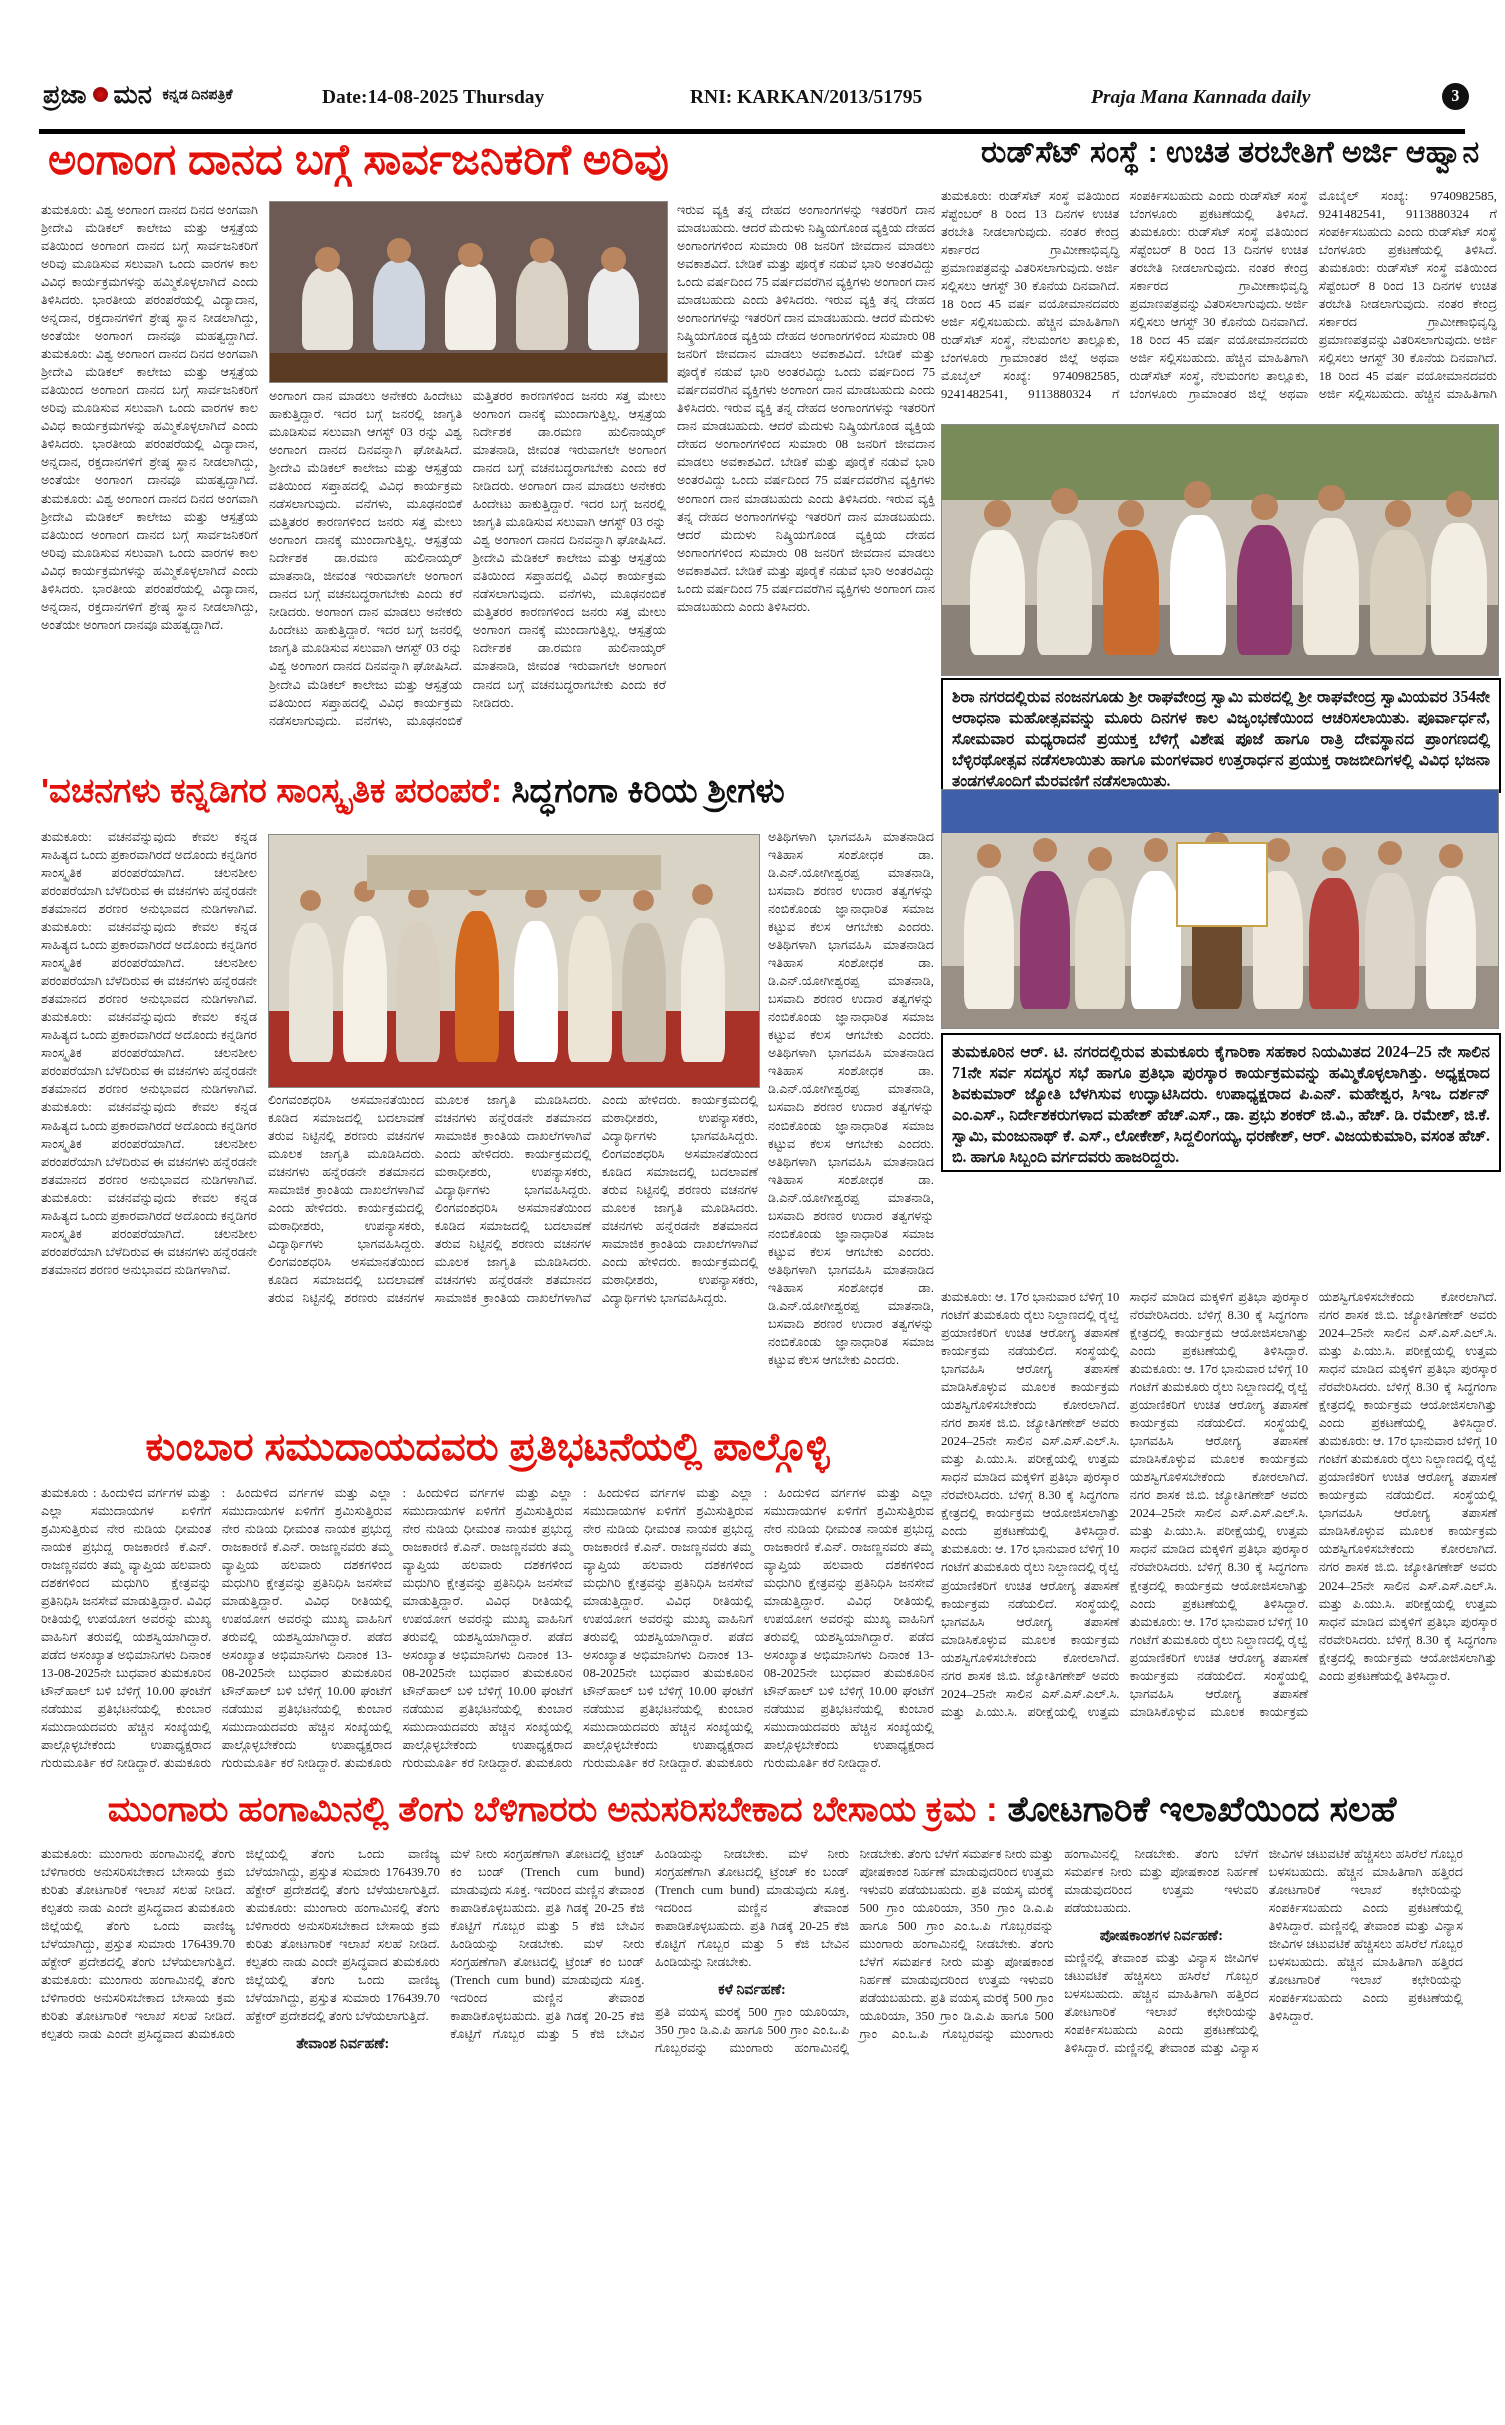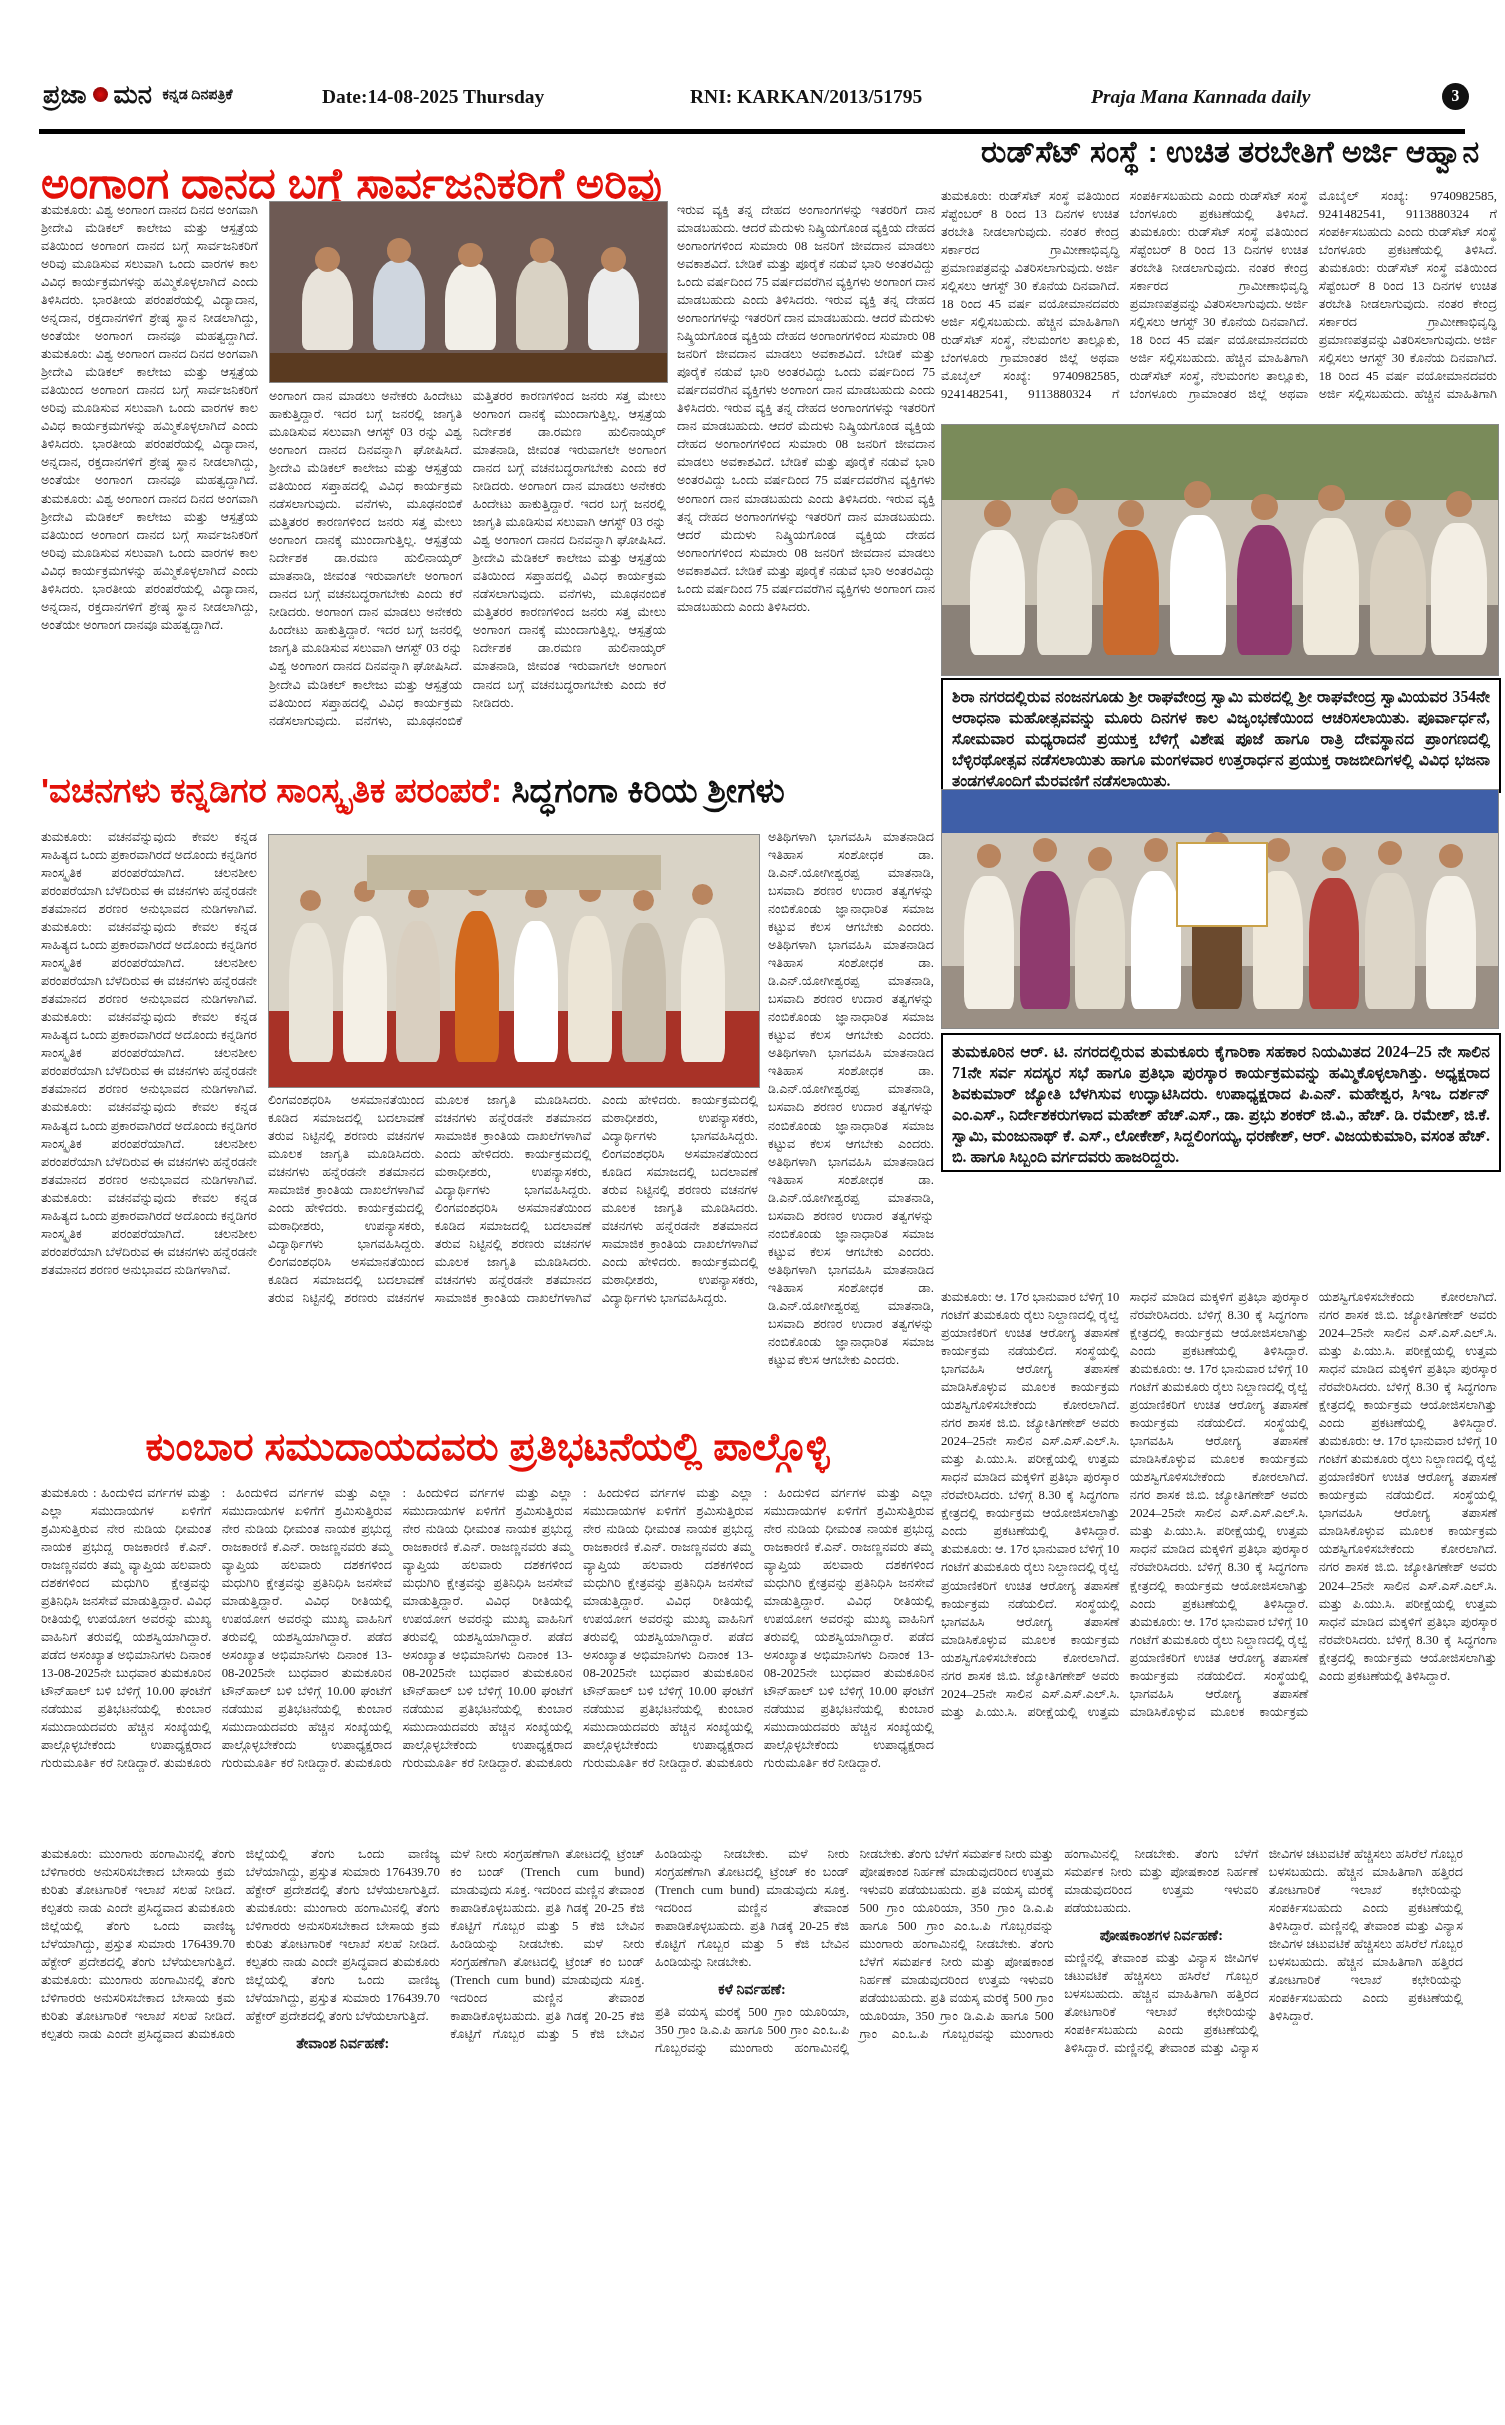--- a/index.html
+++ b/index.html
@@ -47,21 +47,21 @@
       <span class="kn">ಮನ</span>
       <span class="tagline">ಕನ್ನಡ ದಿನಪತ್ರಿಕೆ</span>
     </div>
     <div class="mh-item" style="left:322px;">Date:14-08-2025 Thursday</div>
     <div class="mh-item" style="left:690px;">RNI: KARKAN/2013/51795</div>
     <div class="mh-item" style="left:1091px;font-style:italic;">Praja Mana Kannada daily</div>
     <div class="pg-circle">3</div>
   </div>
   <div class="top-rule"></div>
 
-  <div class="abs hl red" style="left:41px;top:136px;width:893px;font-size:43px;margin-top:24px;">ಅಂಗಾಂಗ ದಾನದ ಬಗ್ಗೆ ಸಾರ್ವಜನಿಕರಿಗೆ ಅರಿವು</div>
+  <div class="abs hl red" style="left:48px;top:136px;width:893px;font-size:43px;">ಅಂಗಾಂಗ ದಾನದ ಬಗ್ಗೆ ಸಾರ್ವಜನಿಕರಿಗೆ ಅರಿವು</div>
 
   <div class="abs body-txt" style="left:41px;top:201px;width:217px;height:553px;">ತುಮಕೂರು: ವಿಶ್ವ ಅಂಗಾಂಗ ದಾನದ ದಿನದ ಅಂಗವಾಗಿ ಶ್ರೀದೇವಿ ಮೆಡಿಕಲ್ ಕಾಲೇಜು ಮತ್ತು ಆಸ್ಪತ್ರೆಯ ವತಿಯಿಂದ ಅಂಗಾಂಗ ದಾನದ ಬಗ್ಗೆ ಸಾರ್ವಜನಿಕರಿಗೆ ಅರಿವು ಮೂಡಿಸುವ ಸಲುವಾಗಿ ಒಂದು ವಾರಗಳ ಕಾಲ ವಿವಿಧ ಕಾರ್ಯಕ್ರಮಗಳನ್ನು ಹಮ್ಮಿಕೊಳ್ಳಲಾಗಿದೆ ಎಂದು ತಿಳಿಸಿದರು. ಭಾರತೀಯ ಪರಂಪರೆಯಲ್ಲಿ ವಿದ್ಯಾದಾನ, ಅನ್ನದಾನ, ರಕ್ತದಾನಗಳಿಗೆ ಶ್ರೇಷ್ಠ ಸ್ಥಾನ ನೀಡಲಾಗಿದ್ದು, ಅಂತೆಯೇ ಅಂಗಾಂಗ ದಾನವೂ ಮಹತ್ವದ್ದಾಗಿದೆ. ತುಮಕೂರು: ವಿಶ್ವ ಅಂಗಾಂಗ ದಾನದ ದಿನದ ಅಂಗವಾಗಿ ಶ್ರೀದೇವಿ ಮೆಡಿಕಲ್ ಕಾಲೇಜು ಮತ್ತು ಆಸ್ಪತ್ರೆಯ ವತಿಯಿಂದ ಅಂಗಾಂಗ ದಾನದ ಬಗ್ಗೆ ಸಾರ್ವಜನಿಕರಿಗೆ ಅರಿವು ಮೂಡಿಸುವ ಸಲುವಾಗಿ ಒಂದು ವಾರಗಳ ಕಾಲ ವಿವಿಧ ಕಾರ್ಯಕ್ರಮಗಳನ್ನು ಹಮ್ಮಿಕೊಳ್ಳಲಾಗಿದೆ ಎಂದು ತಿಳಿಸಿದರು. ಭಾರತೀಯ ಪರಂಪರೆಯಲ್ಲಿ ವಿದ್ಯಾದಾನ, ಅನ್ನದಾನ, ರಕ್ತದಾನಗಳಿಗೆ ಶ್ರೇಷ್ಠ ಸ್ಥಾನ ನೀಡಲಾಗಿದ್ದು, ಅಂತೆಯೇ ಅಂಗಾಂಗ ದಾನವೂ ಮಹತ್ವದ್ದಾಗಿದೆ. ತುಮಕೂರು: ವಿಶ್ವ ಅಂಗಾಂಗ ದಾನದ ದಿನದ ಅಂಗವಾಗಿ ಶ್ರೀದೇವಿ ಮೆಡಿಕಲ್ ಕಾಲೇಜು ಮತ್ತು ಆಸ್ಪತ್ರೆಯ ವತಿಯಿಂದ ಅಂಗಾಂಗ ದಾನದ ಬಗ್ಗೆ ಸಾರ್ವಜನಿಕರಿಗೆ ಅರಿವು ಮೂಡಿಸುವ ಸಲುವಾಗಿ ಒಂದು ವಾರಗಳ ಕಾಲ ವಿವಿಧ ಕಾರ್ಯಕ್ರಮಗಳನ್ನು ಹಮ್ಮಿಕೊಳ್ಳಲಾಗಿದೆ ಎಂದು ತಿಳಿಸಿದರು. ಭಾರತೀಯ ಪರಂಪರೆಯಲ್ಲಿ ವಿದ್ಯಾದಾನ, ಅನ್ನದಾನ, ರಕ್ತದಾನಗಳಿಗೆ ಶ್ರೇಷ್ಠ ಸ್ಥಾನ ನೀಡಲಾಗಿದ್ದು, ಅಂತೆಯೇ ಅಂಗಾಂಗ ದಾನವೂ ಮಹತ್ವದ್ದಾಗಿದೆ.</div>
 
   <div class="photo" style="left:269px;top:201px;width:397px;height:180px;
        background:linear-gradient(180deg,#6e5a54 0%,#6e5a54 52%,#8a7466 52%,#8a7466 68%,#5c3e26 68%,#4a3категория 100%);background-color:#6e5a54;">
     <i class="fig" style="left:8%;bottom:18%;width:13%;height:46%;background:#e8e3da;"></i>
     <i class="fig" style="left:26%;bottom:18%;width:13%;height:50%;background:#cfd6df;"></i>
     <i class="fig" style="left:44%;bottom:18%;width:13%;height:48%;background:#f2efe8;"></i>
     <i class="fig" style="left:62%;bottom:18%;width:13%;height:50%;background:#d9d2c4;"></i>
     <i class="fig" style="left:80%;bottom:18%;width:13%;height:46%;background:#ececec;"></i>
@@ -131,20 +131,24 @@
   <div class="cap-box" style="left:941px;top:1033px;width:538px;height:123px;">ತುಮಕೂರಿನ ಆರ್. ಟಿ. ನಗರದಲ್ಲಿರುವ ತುಮಕೂರು ಕೈಗಾರಿಕಾ ಸಹಕಾರ ನಿಯಮಿತದ 2024–25 ನೇ ಸಾಲಿನ 71ನೇ ಸರ್ವ ಸದಸ್ಯರ ಸಭೆ ಹಾಗೂ ಪ್ರತಿಭಾ ಪುರಸ್ಕಾರ ಕಾರ್ಯಕ್ರಮವನ್ನು ಹಮ್ಮಿಕೊಳ್ಳಲಾಗಿತ್ತು. ಅಧ್ಯಕ್ಷರಾದ ಶಿವಕುಮಾರ್ ಜ್ಯೋತಿ ಬೆಳಗಿಸುವ ಉದ್ಘಾಟಿಸಿದರು. ಉಪಾಧ್ಯಕ್ಷರಾದ ಪಿ.ಎನ್. ಮಹೇಶ್ವರ, ಸಿಇಒ ದರ್ಶನ್ ಎಂ.ಎಸ್., ನಿರ್ದೇಶಕರುಗಳಾದ ಮಹೇಶ್ ಹೆಚ್.ಎಸ್., ಡಾ. ಪ್ರಭು ಶಂಕರ್ ಜಿ.ವಿ., ಹೆಚ್. ಡಿ. ರಮೇಶ್, ಜಿ.ಕೆ. ಸ್ವಾಮಿ, ಮಂಜುನಾಥ್ ಕೆ. ಎಸ್., ಲೋಕೇಶ್, ಸಿದ್ದಲಿಂಗಯ್ಯ, ಧರಣೇಶ್, ಆರ್. ವಿಜಯಕುಮಾರಿ, ವಸಂತ ಹೆಚ್. ಬಿ. ಹಾಗೂ ಸಿಬ್ಬಂದಿ ವರ್ಗದವರು ಹಾಜರಿದ್ದರು.</div>
 
 
 
   <div class="abs body-txt cols3" style="left:941px;top:1288px;width:556px;height:493px;">ತುಮಕೂರು: ಆ. 17ರ ಭಾನುವಾರ ಬೆಳಿಗ್ಗೆ 10 ಗಂಟೆಗೆ ತುಮಕೂರು ರೈಲು ನಿಲ್ದಾಣದಲ್ಲಿ ರೈಲ್ವೆ ಪ್ರಯಾಣಿಕರಿಗೆ ಉಚಿತ ಆರೋಗ್ಯ ತಪಾಸಣೆ ಕಾರ್ಯಕ್ರಮ ನಡೆಯಲಿದೆ. ಸಂಸ್ಥೆಯಲ್ಲಿ ಭಾಗವಹಿಸಿ ಆರೋಗ್ಯ ತಪಾಸಣೆ ಮಾಡಿಸಿಕೊಳ್ಳುವ ಮೂಲಕ ಕಾರ್ಯಕ್ರಮ ಯಶಸ್ವಿಗೊಳಿಸಬೇಕೆಂದು ಕೋರಲಾಗಿದೆ. ನಗರ ಶಾಸಕ ಜಿ.ಬಿ. ಜ್ಯೋತಿಗಣೇಶ್ ಅವರು 2024–25ನೇ ಸಾಲಿನ ಎಸ್.ಎಸ್.ಎಲ್.ಸಿ. ಮತ್ತು ಪಿ.ಯು.ಸಿ. ಪರೀಕ್ಷೆಯಲ್ಲಿ ಉತ್ತಮ ಸಾಧನೆ ಮಾಡಿದ ಮಕ್ಕಳಿಗೆ ಪ್ರತಿಭಾ ಪುರಸ್ಕಾರ ನೆರವೇರಿಸಿದರು. ಬೆಳಿಗ್ಗೆ 8.30 ಕ್ಕೆ ಸಿದ್ಧಗಂಗಾ ಕ್ಷೇತ್ರದಲ್ಲಿ ಕಾರ್ಯಕ್ರಮ ಆಯೋಜಿಸಲಾಗಿತ್ತು ಎಂದು ಪ್ರಕಟಣೆಯಲ್ಲಿ ತಿಳಿಸಿದ್ದಾರೆ. ತುಮಕೂರು: ಆ. 17ರ ಭಾನುವಾರ ಬೆಳಿಗ್ಗೆ 10 ಗಂಟೆಗೆ ತುಮಕೂರು ರೈಲು ನಿಲ್ದಾಣದಲ್ಲಿ ರೈಲ್ವೆ ಪ್ರಯಾಣಿಕರಿಗೆ ಉಚಿತ ಆರೋಗ್ಯ ತಪಾಸಣೆ ಕಾರ್ಯಕ್ರಮ ನಡೆಯಲಿದೆ. ಸಂಸ್ಥೆಯಲ್ಲಿ ಭಾಗವಹಿಸಿ ಆರೋಗ್ಯ ತಪಾಸಣೆ ಮಾಡಿಸಿಕೊಳ್ಳುವ ಮೂಲಕ ಕಾರ್ಯಕ್ರಮ ಯಶಸ್ವಿಗೊಳಿಸಬೇಕೆಂದು ಕೋರಲಾಗಿದೆ. ನಗರ ಶಾಸಕ ಜಿ.ಬಿ. ಜ್ಯೋತಿಗಣೇಶ್ ಅವರು 2024–25ನೇ ಸಾಲಿನ ಎಸ್.ಎಸ್.ಎಲ್.ಸಿ. ಮತ್ತು ಪಿ.ಯು.ಸಿ. ಪರೀಕ್ಷೆಯಲ್ಲಿ ಉತ್ತಮ ಸಾಧನೆ ಮಾಡಿದ ಮಕ್ಕಳಿಗೆ ಪ್ರತಿಭಾ ಪುರಸ್ಕಾರ ನೆರವೇರಿಸಿದರು. ಬೆಳಿಗ್ಗೆ 8.30 ಕ್ಕೆ ಸಿದ್ಧಗಂಗಾ ಕ್ಷೇತ್ರದಲ್ಲಿ ಕಾರ್ಯಕ್ರಮ ಆಯೋಜಿಸಲಾಗಿತ್ತು ಎಂದು ಪ್ರಕಟಣೆಯಲ್ಲಿ ತಿಳಿಸಿದ್ದಾರೆ. ತುಮಕೂರು: ಆ. 17ರ ಭಾನುವಾರ ಬೆಳಿಗ್ಗೆ 10 ಗಂಟೆಗೆ ತುಮಕೂರು ರೈಲು ನಿಲ್ದಾಣದಲ್ಲಿ ರೈಲ್ವೆ ಪ್ರಯಾಣಿಕರಿಗೆ ಉಚಿತ ಆರೋಗ್ಯ ತಪಾಸಣೆ ಕಾರ್ಯಕ್ರಮ ನಡೆಯಲಿದೆ. ಸಂಸ್ಥೆಯಲ್ಲಿ ಭಾಗವಹಿಸಿ ಆರೋಗ್ಯ ತಪಾಸಣೆ ಮಾಡಿಸಿಕೊಳ್ಳುವ ಮೂಲಕ ಕಾರ್ಯಕ್ರಮ ಯಶಸ್ವಿಗೊಳಿಸಬೇಕೆಂದು ಕೋರಲಾಗಿದೆ. ನಗರ ಶಾಸಕ ಜಿ.ಬಿ. ಜ್ಯೋತಿಗಣೇಶ್ ಅವರು 2024–25ನೇ ಸಾಲಿನ ಎಸ್.ಎಸ್.ಎಲ್.ಸಿ. ಮತ್ತು ಪಿ.ಯು.ಸಿ. ಪರೀಕ್ಷೆಯಲ್ಲಿ ಉತ್ತಮ ಸಾಧನೆ ಮಾಡಿದ ಮಕ್ಕಳಿಗೆ ಪ್ರತಿಭಾ ಪುರಸ್ಕಾರ ನೆರವೇರಿಸಿದರು. ಬೆಳಿಗ್ಗೆ 8.30 ಕ್ಕೆ ಸಿದ್ಧಗಂಗಾ ಕ್ಷೇತ್ರದಲ್ಲಿ ಕಾರ್ಯಕ್ರಮ ಆಯೋಜಿಸಲಾಗಿತ್ತು ಎಂದು ಪ್ರಕಟಣೆಯಲ್ಲಿ ತಿಳಿಸಿದ್ದಾರೆ. ತುಮಕೂರು: ಆ. 17ರ ಭಾನುವಾರ ಬೆಳಿಗ್ಗೆ 10 ಗಂಟೆಗೆ ತುಮಕೂರು ರೈಲು ನಿಲ್ದಾಣದಲ್ಲಿ ರೈಲ್ವೆ ಪ್ರಯಾಣಿಕರಿಗೆ ಉಚಿತ ಆರೋಗ್ಯ ತಪಾಸಣೆ ಕಾರ್ಯಕ್ರಮ ನಡೆಯಲಿದೆ. ಸಂಸ್ಥೆಯಲ್ಲಿ ಭಾಗವಹಿಸಿ ಆರೋಗ್ಯ ತಪಾಸಣೆ ಮಾಡಿಸಿಕೊಳ್ಳುವ ಮೂಲಕ ಕಾರ್ಯಕ್ರಮ ಯಶಸ್ವಿಗೊಳಿಸಬೇಕೆಂದು ಕೋರಲಾಗಿದೆ. ನಗರ ಶಾಸಕ ಜಿ.ಬಿ. ಜ್ಯೋತಿಗಣೇಶ್ ಅವರು 2024–25ನೇ ಸಾಲಿನ ಎಸ್.ಎಸ್.ಎಲ್.ಸಿ. ಮತ್ತು ಪಿ.ಯು.ಸಿ. ಪರೀಕ್ಷೆಯಲ್ಲಿ ಉತ್ತಮ ಸಾಧನೆ ಮಾಡಿದ ಮಕ್ಕಳಿಗೆ ಪ್ರತಿಭಾ ಪುರಸ್ಕಾರ ನೆರವೇರಿಸಿದರು. ಬೆಳಿಗ್ಗೆ 8.30 ಕ್ಕೆ ಸಿದ್ಧಗಂಗಾ ಕ್ಷೇತ್ರದಲ್ಲಿ ಕಾರ್ಯಕ್ರಮ ಆಯೋಜಿಸಲಾಗಿತ್ತು ಎಂದು ಪ್ರಕಟಣೆಯಲ್ಲಿ ತಿಳಿಸಿದ್ದಾರೆ. ತುಮಕೂರು: ಆ. 17ರ ಭಾನುವಾರ ಬೆಳಿಗ್ಗೆ 10 ಗಂಟೆಗೆ ತುಮಕೂರು ರೈಲು ನಿಲ್ದಾಣದಲ್ಲಿ ರೈಲ್ವೆ ಪ್ರಯಾಣಿಕರಿಗೆ ಉಚಿತ ಆರೋಗ್ಯ ತಪಾಸಣೆ ಕಾರ್ಯಕ್ರಮ ನಡೆಯಲಿದೆ. ಸಂಸ್ಥೆಯಲ್ಲಿ ಭಾಗವಹಿಸಿ ಆರೋಗ್ಯ ತಪಾಸಣೆ ಮಾಡಿಸಿಕೊಳ್ಳುವ ಮೂಲಕ ಕಾರ್ಯಕ್ರಮ ಯಶಸ್ವಿಗೊಳಿಸಬೇಕೆಂದು ಕೋರಲಾಗಿದೆ. ನಗರ ಶಾಸಕ ಜಿ.ಬಿ. ಜ್ಯೋತಿಗಣೇಶ್ ಅವರು 2024–25ನೇ ಸಾಲಿನ ಎಸ್.ಎಸ್.ಎಲ್.ಸಿ. ಮತ್ತು ಪಿ.ಯು.ಸಿ. ಪರೀಕ್ಷೆಯಲ್ಲಿ ಉತ್ತಮ ಸಾಧನೆ ಮಾಡಿದ ಮಕ್ಕಳಿಗೆ ಪ್ರತಿಭಾ ಪುರಸ್ಕಾರ ನೆರವೇರಿಸಿದರು. ಬೆಳಿಗ್ಗೆ 8.30 ಕ್ಕೆ ಸಿದ್ಧಗಂಗಾ ಕ್ಷೇತ್ರದಲ್ಲಿ ಕಾರ್ಯಕ್ರಮ ಆಯೋಜಿಸಲಾಗಿತ್ತು ಎಂದು ಪ್ರಕಟಣೆಯಲ್ಲಿ ತಿಳಿಸಿದ್ದಾರೆ.</div>
 
   <div class="abs hl red" style="left:41px;top:1426px;width:893px;font-size:39px;text-align:center;">ಕುಂಬಾರ ಸಮುದಾಯದವರು ಪ್ರತಿಭಟನೆಯಲ್ಲಿ ಪಾಲ್ಗೊಳ್ಳಿ</div>
 
   <div class="abs body-txt cols5" style="left:41px;top:1484px;width:893px;height:298px;">ತುಮಕೂರು : ಹಿಂದುಳಿದ ವರ್ಗಗಳ ಮತ್ತು ಎಲ್ಲಾ ಸಮುದಾಯಗಳ ಏಳಿಗೆಗೆ ಶ್ರಮಿಸುತ್ತಿರುವ ನೇರ ನುಡಿಯ ಧೀಮಂತ ನಾಯಕ ಪ್ರಭುದ್ದ ರಾಜಕಾರಣಿ ಕೆ.ಎನ್. ರಾಜಣ್ಣನವರು ತಮ್ಮ ವ್ಯಾಪ್ತಿಯ ಹಲವಾರು ದಶಕಗಳಿಂದ ಮಧುಗಿರಿ ಕ್ಷೇತ್ರವನ್ನು ಪ್ರತಿನಿಧಿಸಿ ಜನಸೇವೆ ಮಾಡುತ್ತಿದ್ದಾರೆ. ವಿವಿಧ ರೀತಿಯಲ್ಲಿ ಉಪಯೋಗ ಅವರನ್ನು ಮುಖ್ಯ ವಾಹಿನಿಗೆ ತರುವಲ್ಲಿ ಯಶಸ್ವಿಯಾಗಿದ್ದಾರೆ. ಪಡೆದ ಅಸಂಖ್ಯಾತ ಅಭಿಮಾನಿಗಳು ದಿನಾಂಕ 13-08-2025ನೇ ಬುಧವಾರ ತುಮಕೂರಿನ ಟೌನ್‌ಹಾಲ್ ಬಳಿ ಬೆಳಿಗ್ಗೆ 10.00 ಘಂಟೆಗೆ ನಡೆಯುವ ಪ್ರತಿಭಟನೆಯಲ್ಲಿ ಕುಂಬಾರ ಸಮುದಾಯದವರು ಹೆಚ್ಚಿನ ಸಂಖ್ಯೆಯಲ್ಲಿ ಪಾಲ್ಗೊಳ್ಳಬೇಕೆಂದು ಉಪಾಧ್ಯಕ್ಷರಾದ ಗುರುಮೂರ್ತಿ ಕರೆ ನೀಡಿದ್ದಾರೆ. ತುಮಕೂರು : ಹಿಂದುಳಿದ ವರ್ಗಗಳ ಮತ್ತು ಎಲ್ಲಾ ಸಮುದಾಯಗಳ ಏಳಿಗೆಗೆ ಶ್ರಮಿಸುತ್ತಿರುವ ನೇರ ನುಡಿಯ ಧೀಮಂತ ನಾಯಕ ಪ್ರಭುದ್ದ ರಾಜಕಾರಣಿ ಕೆ.ಎನ್. ರಾಜಣ್ಣನವರು ತಮ್ಮ ವ್ಯಾಪ್ತಿಯ ಹಲವಾರು ದಶಕಗಳಿಂದ ಮಧುಗಿರಿ ಕ್ಷೇತ್ರವನ್ನು ಪ್ರತಿನಿಧಿಸಿ ಜನಸೇವೆ ಮಾಡುತ್ತಿದ್ದಾರೆ. ವಿವಿಧ ರೀತಿಯಲ್ಲಿ ಉಪಯೋಗ ಅವರನ್ನು ಮುಖ್ಯ ವಾಹಿನಿಗೆ ತರುವಲ್ಲಿ ಯಶಸ್ವಿಯಾಗಿದ್ದಾರೆ. ಪಡೆದ ಅಸಂಖ್ಯಾತ ಅಭಿಮಾನಿಗಳು ದಿನಾಂಕ 13-08-2025ನೇ ಬುಧವಾರ ತುಮಕೂರಿನ ಟೌನ್‌ಹಾಲ್ ಬಳಿ ಬೆಳಿಗ್ಗೆ 10.00 ಘಂಟೆಗೆ ನಡೆಯುವ ಪ್ರತಿಭಟನೆಯಲ್ಲಿ ಕುಂಬಾರ ಸಮುದಾಯದವರು ಹೆಚ್ಚಿನ ಸಂಖ್ಯೆಯಲ್ಲಿ ಪಾಲ್ಗೊಳ್ಳಬೇಕೆಂದು ಉಪಾಧ್ಯಕ್ಷರಾದ ಗುರುಮೂರ್ತಿ ಕರೆ ನೀಡಿದ್ದಾರೆ. ತುಮಕೂರು : ಹಿಂದುಳಿದ ವರ್ಗಗಳ ಮತ್ತು ಎಲ್ಲಾ ಸಮುದಾಯಗಳ ಏಳಿಗೆಗೆ ಶ್ರಮಿಸುತ್ತಿರುವ ನೇರ ನುಡಿಯ ಧೀಮಂತ ನಾಯಕ ಪ್ರಭುದ್ದ ರಾಜಕಾರಣಿ ಕೆ.ಎನ್. ರಾಜಣ್ಣನವರು ತಮ್ಮ ವ್ಯಾಪ್ತಿಯ ಹಲವಾರು ದಶಕಗಳಿಂದ ಮಧುಗಿರಿ ಕ್ಷೇತ್ರವನ್ನು ಪ್ರತಿನಿಧಿಸಿ ಜನಸೇವೆ ಮಾಡುತ್ತಿದ್ದಾರೆ. ವಿವಿಧ ರೀತಿಯಲ್ಲಿ ಉಪಯೋಗ ಅವರನ್ನು ಮುಖ್ಯ ವಾಹಿನಿಗೆ ತರುವಲ್ಲಿ ಯಶಸ್ವಿಯಾಗಿದ್ದಾರೆ. ಪಡೆದ ಅಸಂಖ್ಯಾತ ಅಭಿಮಾನಿಗಳು ದಿನಾಂಕ 13-08-2025ನೇ ಬುಧವಾರ ತುಮಕೂರಿನ ಟೌನ್‌ಹಾಲ್ ಬಳಿ ಬೆಳಿಗ್ಗೆ 10.00 ಘಂಟೆಗೆ ನಡೆಯುವ ಪ್ರತಿಭಟನೆಯಲ್ಲಿ ಕುಂಬಾರ ಸಮುದಾಯದವರು ಹೆಚ್ಚಿನ ಸಂಖ್ಯೆಯಲ್ಲಿ ಪಾಲ್ಗೊಳ್ಳಬೇಕೆಂದು ಉಪಾಧ್ಯಕ್ಷರಾದ ಗುರುಮೂರ್ತಿ ಕರೆ ನೀಡಿದ್ದಾರೆ. ತುಮಕೂರು : ಹಿಂದುಳಿದ ವರ್ಗಗಳ ಮತ್ತು ಎಲ್ಲಾ ಸಮುದಾಯಗಳ ಏಳಿಗೆಗೆ ಶ್ರಮಿಸುತ್ತಿರುವ ನೇರ ನುಡಿಯ ಧೀಮಂತ ನಾಯಕ ಪ್ರಭುದ್ದ ರಾಜಕಾರಣಿ ಕೆ.ಎನ್. ರಾಜಣ್ಣನವರು ತಮ್ಮ ವ್ಯಾಪ್ತಿಯ ಹಲವಾರು ದಶಕಗಳಿಂದ ಮಧುಗಿರಿ ಕ್ಷೇತ್ರವನ್ನು ಪ್ರತಿನಿಧಿಸಿ ಜನಸೇವೆ ಮಾಡುತ್ತಿದ್ದಾರೆ. ವಿವಿಧ ರೀತಿಯಲ್ಲಿ ಉಪಯೋಗ ಅವರನ್ನು ಮುಖ್ಯ ವಾಹಿನಿಗೆ ತರುವಲ್ಲಿ ಯಶಸ್ವಿಯಾಗಿದ್ದಾರೆ. ಪಡೆದ ಅಸಂಖ್ಯಾತ ಅಭಿಮಾನಿಗಳು ದಿನಾಂಕ 13-08-2025ನೇ ಬುಧವಾರ ತುಮಕೂರಿನ ಟೌನ್‌ಹಾಲ್ ಬಳಿ ಬೆಳಿಗ್ಗೆ 10.00 ಘಂಟೆಗೆ ನಡೆಯುವ ಪ್ರತಿಭಟನೆಯಲ್ಲಿ ಕುಂಬಾರ ಸಮುದಾಯದವರು ಹೆಚ್ಚಿನ ಸಂಖ್ಯೆಯಲ್ಲಿ ಪಾಲ್ಗೊಳ್ಳಬೇಕೆಂದು ಉಪಾಧ್ಯಕ್ಷರಾದ ಗುರುಮೂರ್ತಿ ಕರೆ ನೀಡಿದ್ದಾರೆ. ತುಮಕೂರು : ಹಿಂದುಳಿದ ವರ್ಗಗಳ ಮತ್ತು ಎಲ್ಲಾ ಸಮುದಾಯಗಳ ಏಳಿಗೆಗೆ ಶ್ರಮಿಸುತ್ತಿರುವ ನೇರ ನುಡಿಯ ಧೀಮಂತ ನಾಯಕ ಪ್ರಭುದ್ದ ರಾಜಕಾರಣಿ ಕೆ.ಎನ್. ರಾಜಣ್ಣನವರು ತಮ್ಮ ವ್ಯಾಪ್ತಿಯ ಹಲವಾರು ದಶಕಗಳಿಂದ ಮಧುಗಿರಿ ಕ್ಷೇತ್ರವನ್ನು ಪ್ರತಿನಿಧಿಸಿ ಜನಸೇವೆ ಮಾಡುತ್ತಿದ್ದಾರೆ. ವಿವಿಧ ರೀತಿಯಲ್ಲಿ ಉಪಯೋಗ ಅವರನ್ನು ಮುಖ್ಯ ವಾಹಿನಿಗೆ ತರುವಲ್ಲಿ ಯಶಸ್ವಿಯಾಗಿದ್ದಾರೆ. ಪಡೆದ ಅಸಂಖ್ಯಾತ ಅಭಿಮಾನಿಗಳು ದಿನಾಂಕ 13-08-2025ನೇ ಬುಧವಾರ ತುಮಕೂರಿನ ಟೌನ್‌ಹಾಲ್ ಬಳಿ ಬೆಳಿಗ್ಗೆ 10.00 ಘಂಟೆಗೆ ನಡೆಯುವ ಪ್ರತಿಭಟನೆಯಲ್ಲಿ ಕುಂಬಾರ ಸಮುದಾಯದವರು ಹೆಚ್ಚಿನ ಸಂಖ್ಯೆಯಲ್ಲಿ ಪಾಲ್ಗೊಳ್ಳಬೇಕೆಂದು ಉಪಾಧ್ಯಕ್ಷರಾದ ಗುರುಮೂರ್ತಿ ಕರೆ ನೀಡಿದ್ದಾರೆ.</div>
 
+  <div class="abs hl" style="left:41px;top:1790px;width:1422px;font-size:35px;text-align:center;">
+    <span class="red">ಮುಂಗಾರು ಹಂಗಾಮಿನಲ್ಲಿ ತೆಂಗು ಬೆಳಿಗಾರರು ಅನುಸರಿಸಬೇಕಾದ ಬೇಸಾಯ ಕ್ರಮ :</span>
+    <span class="blk">ತೋಟಗಾರಿಕೆ ಇಲಾಖೆಯಿಂದ ಸಲಹೆ</span>
+  </div>
 
   <div class="abs body-txt cols7" style="left:41px;top:1845px;width:1422px;height:558px;">
     <p>ತುಮಕೂರು: ಮುಂಗಾರು ಹಂಗಾಮಿನಲ್ಲಿ ತೆಂಗು ಬೆಳಿಗಾರರು ಅನುಸರಿಸಬೇಕಾದ ಬೇಸಾಯ ಕ್ರಮ ಕುರಿತು ತೋಟಗಾರಿಕೆ ಇಲಾಖೆ ಸಲಹೆ ನೀಡಿದೆ. ಕಲ್ಪತರು ನಾಡು ಎಂದೇ ಪ್ರಸಿದ್ಧವಾದ ತುಮಕೂರು ಜಿಲ್ಲೆಯಲ್ಲಿ ತೆಂಗು ಒಂದು ವಾಣಿಜ್ಯ ಬೆಳೆಯಾಗಿದ್ದು, ಪ್ರಸ್ತುತ ಸುಮಾರು 176439.70 ಹೆಕ್ಟೇರ್ ಪ್ರದೇಶದಲ್ಲಿ ತೆಂಗು ಬೆಳೆಯಲಾಗುತ್ತಿದೆ. ತುಮಕೂರು: ಮುಂಗಾರು ಹಂಗಾಮಿನಲ್ಲಿ ತೆಂಗು ಬೆಳಿಗಾರರು ಅನುಸರಿಸಬೇಕಾದ ಬೇಸಾಯ ಕ್ರಮ ಕುರಿತು ತೋಟಗಾರಿಕೆ ಇಲಾಖೆ ಸಲಹೆ ನೀಡಿದೆ. ಕಲ್ಪತರು ನಾಡು ಎಂದೇ ಪ್ರಸಿದ್ಧವಾದ ತುಮಕೂರು ಜಿಲ್ಲೆಯಲ್ಲಿ ತೆಂಗು ಒಂದು ವಾಣಿಜ್ಯ ಬೆಳೆಯಾಗಿದ್ದು, ಪ್ರಸ್ತುತ ಸುಮಾರು 176439.70 ಹೆಕ್ಟೇರ್ ಪ್ರದೇಶದಲ್ಲಿ ತೆಂಗು ಬೆಳೆಯಲಾಗುತ್ತಿದೆ. ತುಮಕೂರು: ಮುಂಗಾರು ಹಂಗಾಮಿನಲ್ಲಿ ತೆಂಗು ಬೆಳಿಗಾರರು ಅನುಸರಿಸಬೇಕಾದ ಬೇಸಾಯ ಕ್ರಮ ಕುರಿತು ತೋಟಗಾರಿಕೆ ಇಲಾಖೆ ಸಲಹೆ ನೀಡಿದೆ. ಕಲ್ಪತರು ನಾಡು ಎಂದೇ ಪ್ರಸಿದ್ಧವಾದ ತುಮಕೂರು ಜಿಲ್ಲೆಯಲ್ಲಿ ತೆಂಗು ಒಂದು ವಾಣಿಜ್ಯ ಬೆಳೆಯಾಗಿದ್ದು, ಪ್ರಸ್ತುತ ಸುಮಾರು 176439.70 ಹೆಕ್ಟೇರ್ ಪ್ರದೇಶದಲ್ಲಿ ತೆಂಗು ಬೆಳೆಯಲಾಗುತ್ತಿದೆ.</p>
     <h4 class="subhead">ತೇವಾಂಶ ನಿರ್ವಹಣೆ:</h4>
     <p>ಮಳೆ ನೀರು ಸಂಗ್ರಹಣೆಗಾಗಿ ತೋಟದಲ್ಲಿ ಟ್ರೆಂಚ್ ಕಂ ಬಂಡ್ (Trench cum bund) ಮಾಡುವುದು ಸೂಕ್ತ. ಇದರಿಂದ ಮಣ್ಣಿನ ತೇವಾಂಶ ಕಾಪಾಡಿಕೊಳ್ಳಬಹುದು. ಪ್ರತಿ ಗಿಡಕ್ಕೆ 20-25 ಕೆಜಿ ಕೊಟ್ಟಿಗೆ ಗೊಬ್ಬರ ಮತ್ತು 5 ಕೆಜಿ ಬೇವಿನ ಹಿಂಡಿಯನ್ನು ನೀಡಬೇಕು. ಮಳೆ ನೀರು ಸಂಗ್ರಹಣೆಗಾಗಿ ತೋಟದಲ್ಲಿ ಟ್ರೆಂಚ್ ಕಂ ಬಂಡ್ (Trench cum bund) ಮಾಡುವುದು ಸೂಕ್ತ. ಇದರಿಂದ ಮಣ್ಣಿನ ತೇವಾಂಶ ಕಾಪಾಡಿಕೊಳ್ಳಬಹುದು. ಪ್ರತಿ ಗಿಡಕ್ಕೆ 20-25 ಕೆಜಿ ಕೊಟ್ಟಿಗೆ ಗೊಬ್ಬರ ಮತ್ತು 5 ಕೆಜಿ ಬೇವಿನ ಹಿಂಡಿಯನ್ನು ನೀಡಬೇಕು. ಮಳೆ ನೀರು ಸಂಗ್ರಹಣೆಗಾಗಿ ತೋಟದಲ್ಲಿ ಟ್ರೆಂಚ್ ಕಂ ಬಂಡ್ (Trench cum bund) ಮಾಡುವುದು ಸೂಕ್ತ. ಇದರಿಂದ ಮಣ್ಣಿನ ತೇವಾಂಶ ಕಾಪಾಡಿಕೊಳ್ಳಬಹುದು. ಪ್ರತಿ ಗಿಡಕ್ಕೆ 20-25 ಕೆಜಿ ಕೊಟ್ಟಿಗೆ ಗೊಬ್ಬರ ಮತ್ತು 5 ಕೆಜಿ ಬೇವಿನ ಹಿಂಡಿಯನ್ನು ನೀಡಬೇಕು.</p>
     <h4 class="subhead">ಕಳೆ ನಿರ್ವಹಣೆ:</h4>
     <p>ಪ್ರತಿ ವಯಸ್ಕ ಮರಕ್ಕೆ 500 ಗ್ರಾಂ ಯೂರಿಯಾ, 350 ಗ್ರಾಂ ಡಿ.ಎ.ಪಿ ಹಾಗೂ 500 ಗ್ರಾಂ ಎಂ.ಒ.ಪಿ ಗೊಬ್ಬರವನ್ನು ಮುಂಗಾರು ಹಂಗಾಮಿನಲ್ಲಿ ನೀಡಬೇಕು. ತೆಂಗು ಬೆಳೆಗೆ ಸಮರ್ಪಕ ನೀರು ಮತ್ತು ಪೋಷಕಾಂಶ ನಿರ್ಹಣೆ ಮಾಡುವುದರಿಂದ ಉತ್ತಮ ಇಳುವರಿ ಪಡೆಯಬಹುದು. ಪ್ರತಿ ವಯಸ್ಕ ಮರಕ್ಕೆ 500 ಗ್ರಾಂ ಯೂರಿಯಾ, 350 ಗ್ರಾಂ ಡಿ.ಎ.ಪಿ ಹಾಗೂ 500 ಗ್ರಾಂ ಎಂ.ಒ.ಪಿ ಗೊಬ್ಬರವನ್ನು ಮುಂಗಾರು ಹಂಗಾಮಿನಲ್ಲಿ ನೀಡಬೇಕು. ತೆಂಗು ಬೆಳೆಗೆ ಸಮರ್ಪಕ ನೀರು ಮತ್ತು ಪೋಷಕಾಂಶ ನಿರ್ಹಣೆ ಮಾಡುವುದರಿಂದ ಉತ್ತಮ ಇಳುವರಿ ಪಡೆಯಬಹುದು. ಪ್ರತಿ ವಯಸ್ಕ ಮರಕ್ಕೆ 500 ಗ್ರಾಂ ಯೂರಿಯಾ, 350 ಗ್ರಾಂ ಡಿ.ಎ.ಪಿ ಹಾಗೂ 500 ಗ್ರಾಂ ಎಂ.ಒ.ಪಿ ಗೊಬ್ಬರವನ್ನು ಮುಂಗಾರು ಹಂಗಾಮಿನಲ್ಲಿ ನೀಡಬೇಕು. ತೆಂಗು ಬೆಳೆಗೆ ಸಮರ್ಪಕ ನೀರು ಮತ್ತು ಪೋಷಕಾಂಶ ನಿರ್ಹಣೆ ಮಾಡುವುದರಿಂದ ಉತ್ತಮ ಇಳುವರಿ ಪಡೆಯಬಹುದು.</p>
     <h4 class="subhead">ಪೋಷಕಾಂಶಗಳ ನಿರ್ವಹಣೆ:</h4>
     <p>ಮಣ್ಣಿನಲ್ಲಿ ತೇವಾಂಶ ಮತ್ತು ವಿನ್ಯಾಸ ಜೀವಿಗಳ ಚಟುವಟಿಕೆ ಹೆಚ್ಚಿಸಲು ಹಸಿರೆಲೆ ಗೊಬ್ಬರ ಬಳಸಬಹುದು. ಹೆಚ್ಚಿನ ಮಾಹಿತಿಗಾಗಿ ಹತ್ತಿರದ ತೋಟಗಾರಿಕೆ ಇಲಾಖೆ ಕಛೇರಿಯನ್ನು ಸಂಪರ್ಕಿಸಬಹುದು ಎಂದು ಪ್ರಕಟಣೆಯಲ್ಲಿ ತಿಳಿಸಿದ್ದಾರೆ. ಮಣ್ಣಿನಲ್ಲಿ ತೇವಾಂಶ ಮತ್ತು ವಿನ್ಯಾಸ ಜೀವಿಗಳ ಚಟುವಟಿಕೆ ಹೆಚ್ಚಿಸಲು ಹಸಿರೆಲೆ ಗೊಬ್ಬರ ಬಳಸಬಹುದು. ಹೆಚ್ಚಿನ ಮಾಹಿತಿಗಾಗಿ ಹತ್ತಿರದ ತೋಟಗಾರಿಕೆ ಇಲಾಖೆ ಕಛೇರಿಯನ್ನು ಸಂಪರ್ಕಿಸಬಹುದು ಎಂದು ಪ್ರಕಟಣೆಯಲ್ಲಿ ತಿಳಿಸಿದ್ದಾರೆ. ಮಣ್ಣಿನಲ್ಲಿ ತೇವಾಂಶ ಮತ್ತು ವಿನ್ಯಾಸ ಜೀವಿಗಳ ಚಟುವಟಿಕೆ ಹೆಚ್ಚಿಸಲು ಹಸಿರೆಲೆ ಗೊಬ್ಬರ ಬಳಸಬಹುದು. ಹೆಚ್ಚಿನ ಮಾಹಿತಿಗಾಗಿ ಹತ್ತಿರದ ತೋಟಗಾರಿಕೆ ಇಲಾಖೆ ಕಛೇರಿಯನ್ನು ಸಂಪರ್ಕಿಸಬಹುದು ಎಂದು ಪ್ರಕಟಣೆಯಲ್ಲಿ ತಿಳಿಸಿದ್ದಾರೆ.</p>
   </div>

